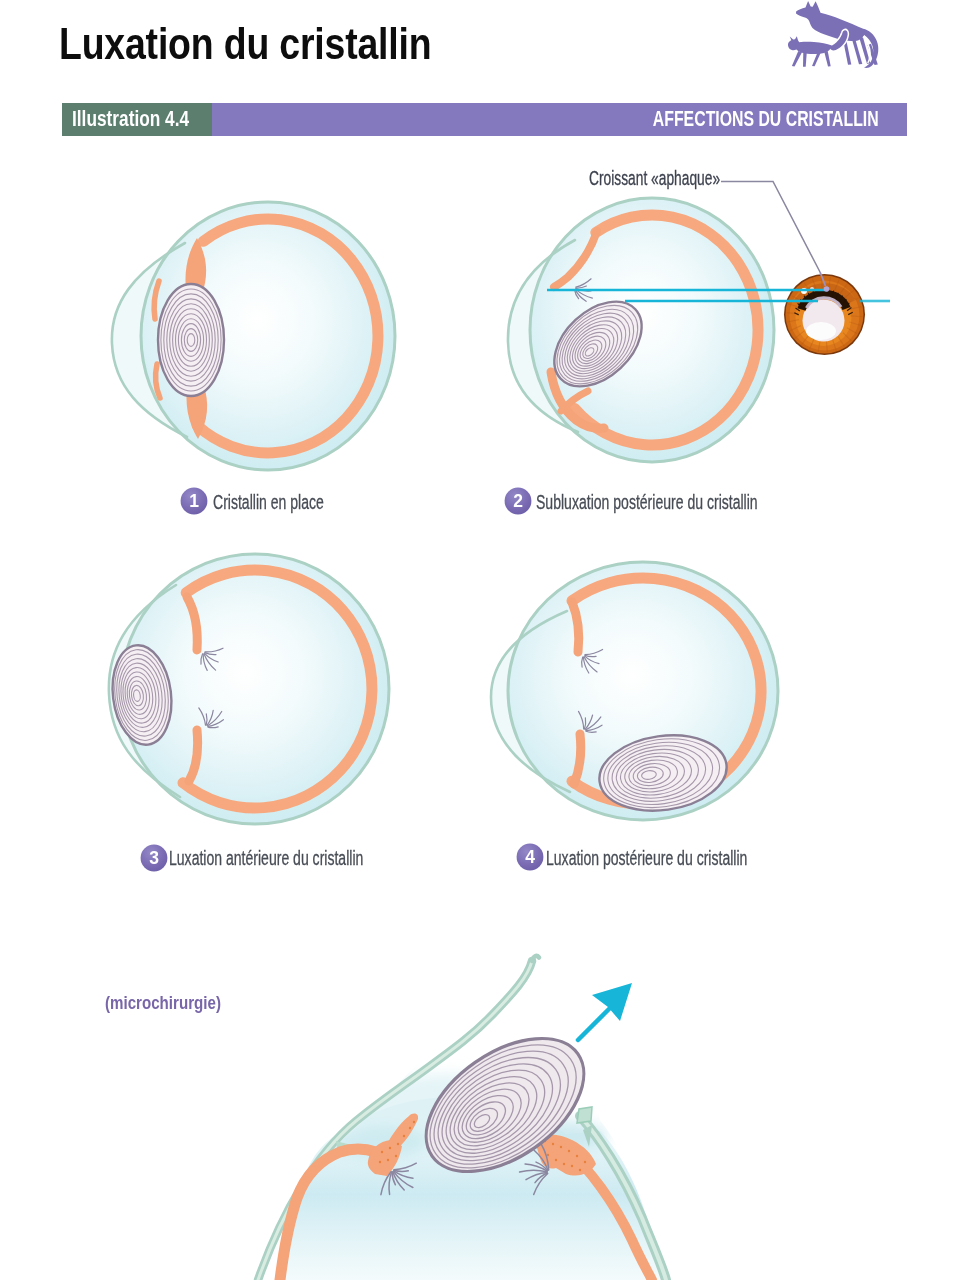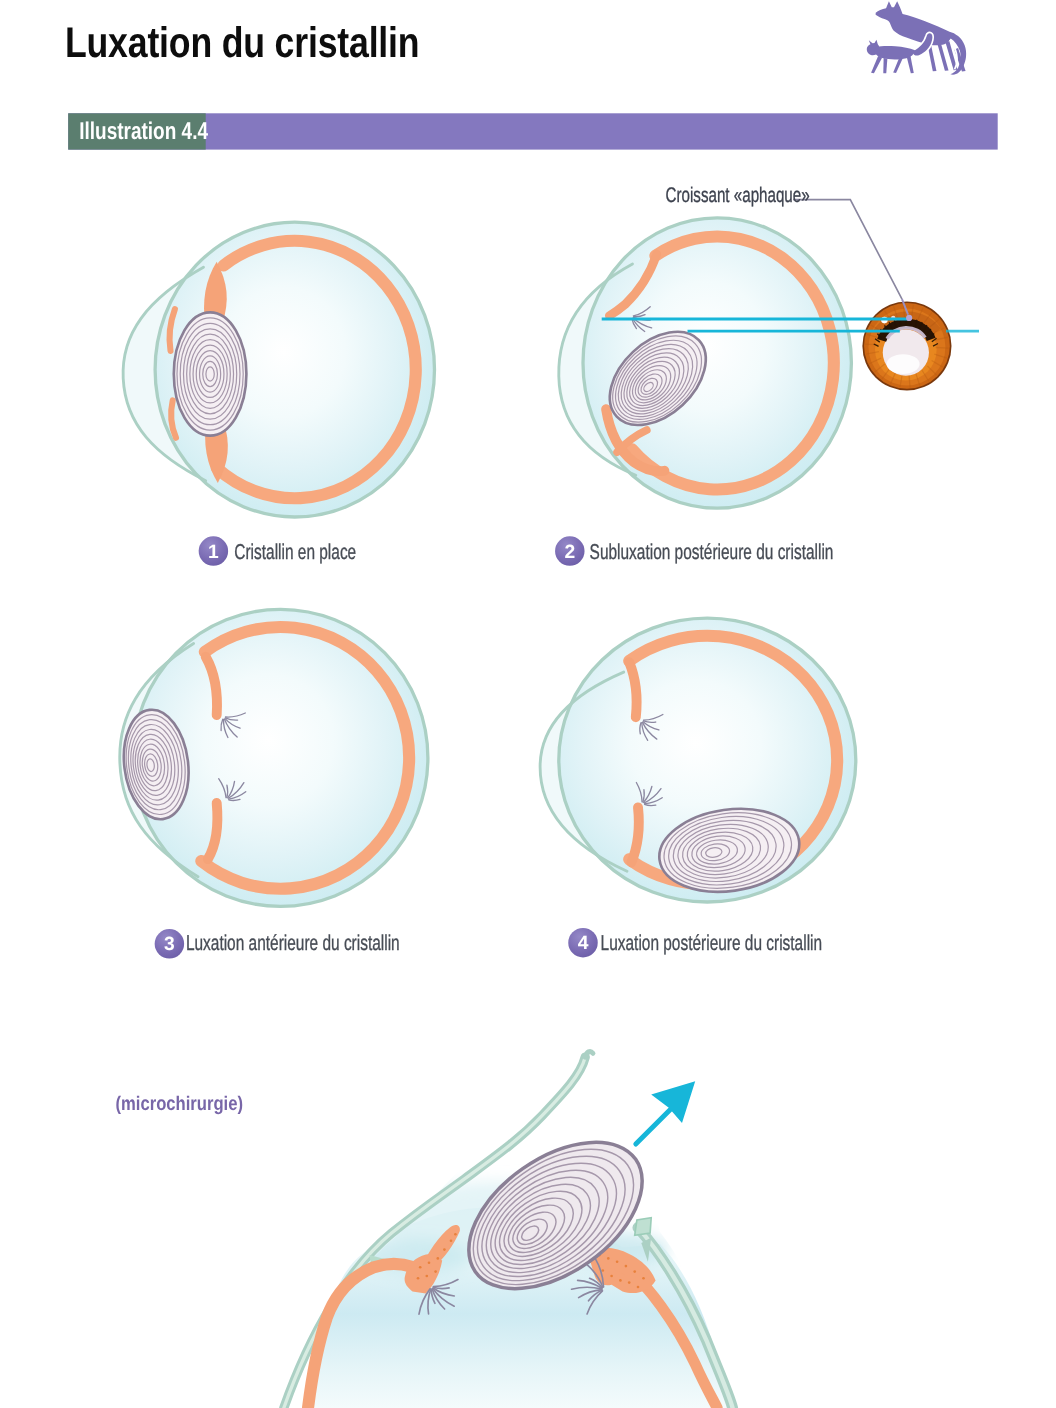--- a/index.html
+++ b/index.html
@@ -1,29 +1,29 @@
 <!DOCTYPE html>
 <html><head><meta charset="utf-8">
 <style>
 * { margin:0; padding:0; box-sizing:border-box; }
 html,body { width:960px; height:1280px; background:#fff; font-family:"Liberation Sans",sans-serif; overflow:hidden; }
 #page { position:relative; width:960px; height:1280px; background:#fff; }
 .cx { display:inline-block; white-space:nowrap; transform-origin:0 0; }
-#title { position:absolute; left:59px; top:17.5px; font-size:39px; font-weight:bold; color:#0d0d0d; }
+#title { position:absolute; left:59px; top:17.5px; font-size:45px; font-weight:bold; color:#0d0d0d; }
 #title .cx { transform:scaleX(0.831); letter-spacing:-0.2px; }
 #banner { position:absolute; left:62px; top:103px; width:845px; height:33px; background:#8478bf; }
-#greenbox { position:absolute; left:0; top:0; width:125px; height:33px; background:#5b7e6f; }
+#greenbox { position:absolute; left:0; top:0; width:150px; height:33px; background:#5b7e6f; }
 #greenbox .t { position:absolute; left:10px; top:3px; font-size:22px; font-weight:bold; color:#fff; }
 #greenbox .cx { transform:scaleX(0.785); }
 #afftxt { position:absolute; right:28px; top:3px; font-size:22px; font-weight:bold; color:#fff; }
 #afftxt .cx { transform:scaleX(0.72); transform-origin:100% 0; }
 .capc { position:absolute; }
 .capt { position:absolute; font-size:19.5px; color:#474c55; -webkit-text-stroke:0.3px #474c55; }
 .capt { transform:scaleX(0.72); transform-origin:0 0; white-space:nowrap; }
-#croiss { position:absolute; left:589px; top:168px; font-size:19.3px; color:#3d424e;margin-left:16px; -webkit-text-stroke:0.3px #3d424e; }
+#croiss { position:absolute; left:589px; top:168px; font-size:19.3px; color:#3d424e; -webkit-text-stroke:0.3px #3d424e; }
 #croiss .cx { transform:scaleX(0.715); }
 #trait { position:absolute; left:105px; top:969px; font-size:20px; font-weight:bold; color:#7866a8; }
 #trait .cx { transform:scaleX(0.79); }
 #micro { position:absolute; left:105px; top:993px; font-size:18px; font-weight:bold; color:#7866a8; }
 #micro .cx { transform:scaleX(0.84); }
 </style></head>
 <body>
 <div id="page">
 <svg width="960" height="1280" viewBox="0 0 960 1280" style="position:absolute;left:0;top:0">
       <defs>
@@ -376,20 +376,21 @@
         <ellipse cx="-28.1" rx="8.7" ry="5.1" fill="none" stroke="#a698ab" stroke-width="1.3"></ellipse>
       </g>
       <line x1="578" y1="1040" x2="611" y2="1007" stroke="#17b6d9" stroke-width="4.5" stroke-linecap="round"></line>
       <path d="M632,983 L592,995 L608,1007 L620,1021 Z" fill="#17b6d9"></path>
     </svg>
 <div id="title"><span class="cx">Luxation du cristallin</span></div>
 <div id="banner">
   <div id="greenbox">
         <div class="t"><span class="cx">Illustration 4.4</span></div>
       </div>
+  <div id="afftxt"><span class="cx">AFFECTIONS DU CRISTALLIN</span></div>
 </div>
 <div id="croiss"><span class="cx">Croissant «aphaque»</span></div>
 <div class="capc" style="left:180px;top:487px">
 <svg width="28" height="28">
         <circle cx="14" cy="14" r="13.4" fill="url(#gc1)"></circle>
         <defs>
           <radialGradient id="gc1" cx="38%" cy="30%" r="85%">
             <stop offset="0%" stop-color="#9488c7"></stop>
             <stop offset="55%" stop-color="#7b6cb4"></stop>
             <stop offset="100%" stop-color="#685aa4"></stop>

